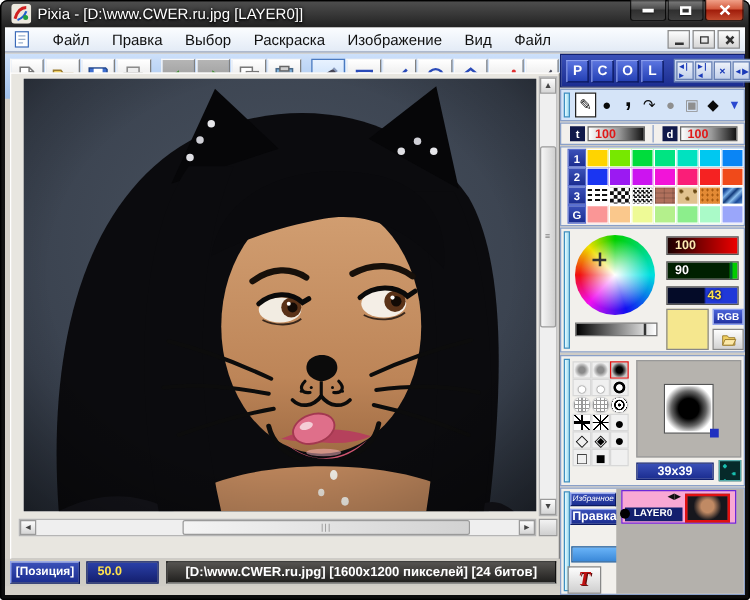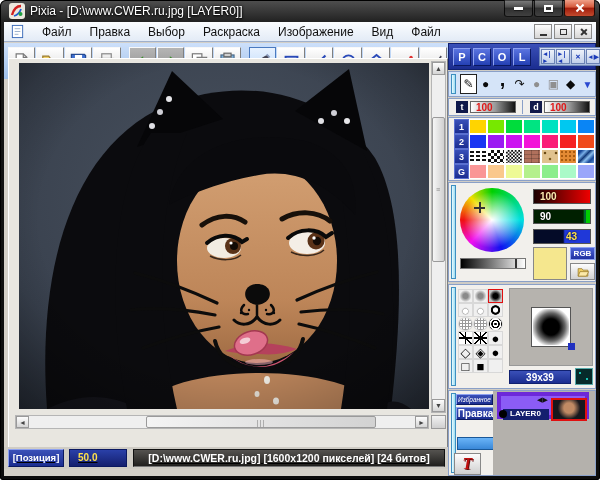--- a/index.html
+++ b/index.html
@@ -186,31 +186,31 @@
   .navy-btn { position:absolute; background:linear-gradient(#3a50b8,#1b2d90); border:1px solid #8ca0f0;
               border-right-color:#0a1860; border-bottom-color:#0a1860; color:#fff; text-align:center; }
   #fav-btn { left:7px; top:3px; width:37px; height:11px; font-size:6.5px; font-style:italic; line-height:10px; }
   #edit-btn { left:7px; top:16px; width:39px; height:13px; font-size:10px; font-weight:bold; line-height:12px; }
   #blue-bar { position:absolute; left:8px; top:46px; width:46px; height:13px; background:linear-gradient(#6ab4f8,#3a88d8);
               border:1px solid #1a5898; }
   #t-logo { position:absolute; left:5px; top:62px; width:27px; height:22px; background:linear-gradient(#fdfdfd,#cfcfcf);
             border:1px solid #888; color:#c01010; font-weight:bold; font-style:italic; font-size:16px;
             font-family:"Liberation Serif",serif; text-align:center; line-height:20px; text-shadow:1px 1px 0 #601010; }
   #layer-area { position:absolute; left:44px; top:0; width:102px; height:84px; background:#b4b1ac; }
-  #layer-entry { position:absolute; left:4px; top:1px; width:92px; height:27px; background:#8b5cf6; border:4px solid #6d28d9; }
+  #layer-entry { position:absolute; left:4px; top:1px; width:92px; height:27px; background:#f9a8d4; border:1px solid #6d28d9; }
   #layer-pan { position:absolute; left:36px; top:0px; font-size:7px; color:#111; }
   #layer-thumb { position:absolute; left:50px; top:2px; width:36px; height:23px; border:2px solid #e01010;
                  background:radial-gradient(circle at 50% 42%,#c08a64 0 26%,#17171d 58%),#39414e; }
   #layer-name { position:absolute; left:2px; top:13px; width:46px; height:11px; background:#141f6e;
                 color:#fff; font-size:8px; font-weight:bold; line-height:10px; padding-left:7px; white-space:nowrap; }
   #layer-dot { position:absolute; left:-4px; top:1px; width:8px; height:8px; background:#000; border-radius:50%; }
 
   
   #statusbar { position:absolute; left:0; top:425px; width:444px; height:22px; background:#cfccc5;
-               display:flex; align-items:center;text-decoration:underline; }
+               display:flex; align-items:center; }
   #pos-btn { width:56px; height:18px; margin-left:4px; background:linear-gradient(#3a50b8,#1b2d90);
              border:1px solid #8ca0f0; border-right-color:#0a1860; border-bottom-color:#0a1860;
              color:#fff; font-size:9.5px; font-weight:bold; text-align:center; line-height:16px; }
   #pos-val { width:58px; height:18px; margin-left:5px; background:linear-gradient(#2a40a8,#141f6e);
              border:1px solid #0a1860; color:#ffe24d; font-size:10px; font-weight:bold; line-height:16px; padding-left:8px; }
   #file-info { width:312px; height:18px; margin-left:6px; background:linear-gradient(#555350,#201f1d);
                border:1px solid #111; border-bottom-color:#777; color:#fff; font-size:10.5px; font-weight:bold;
                text-align:center; line-height:16px; white-space:nowrap; }
 </style>
 </head>

